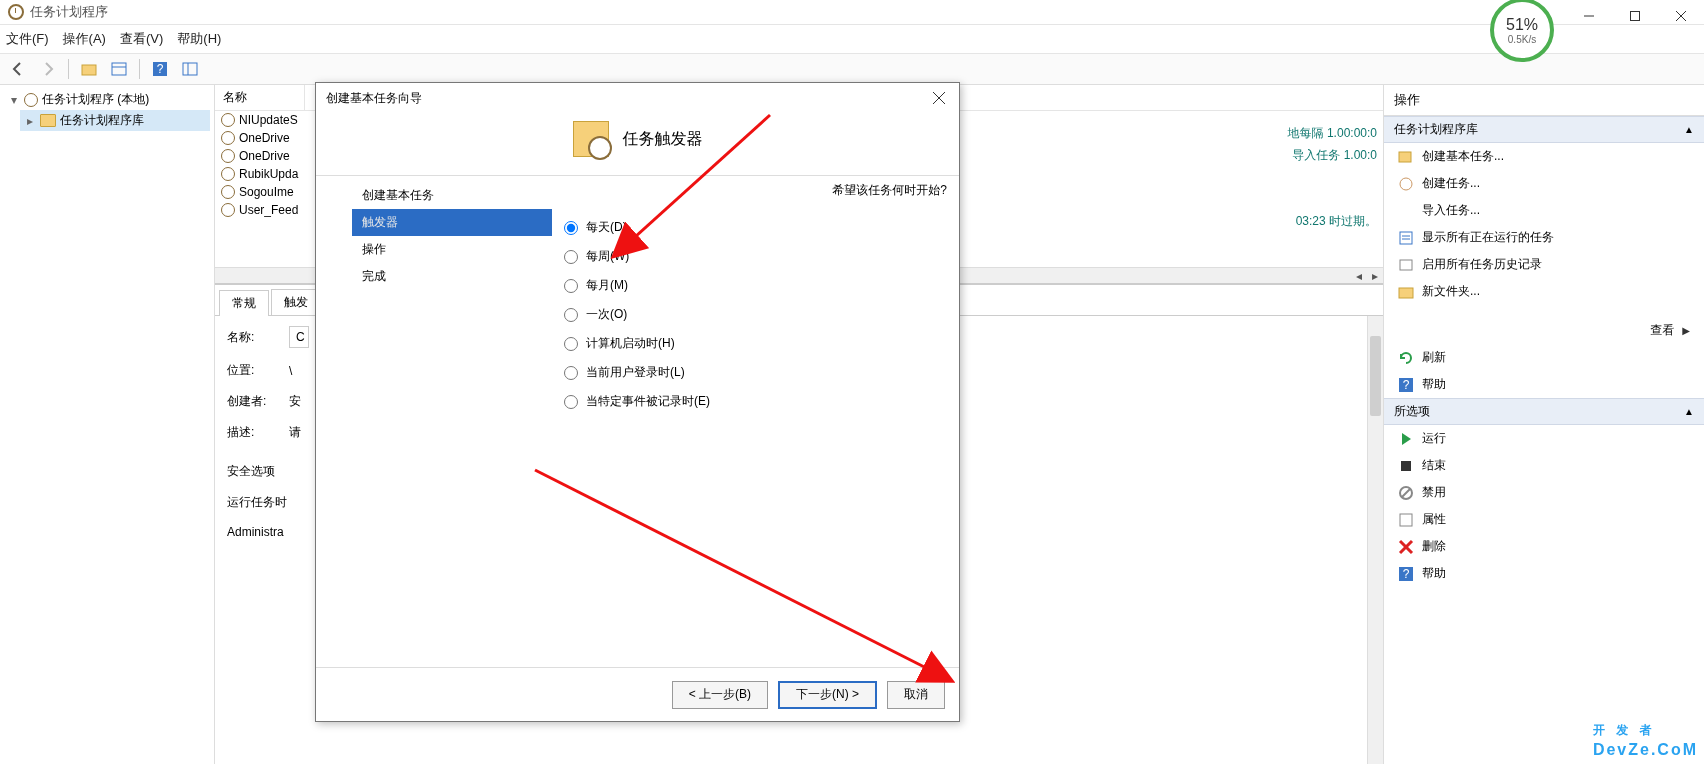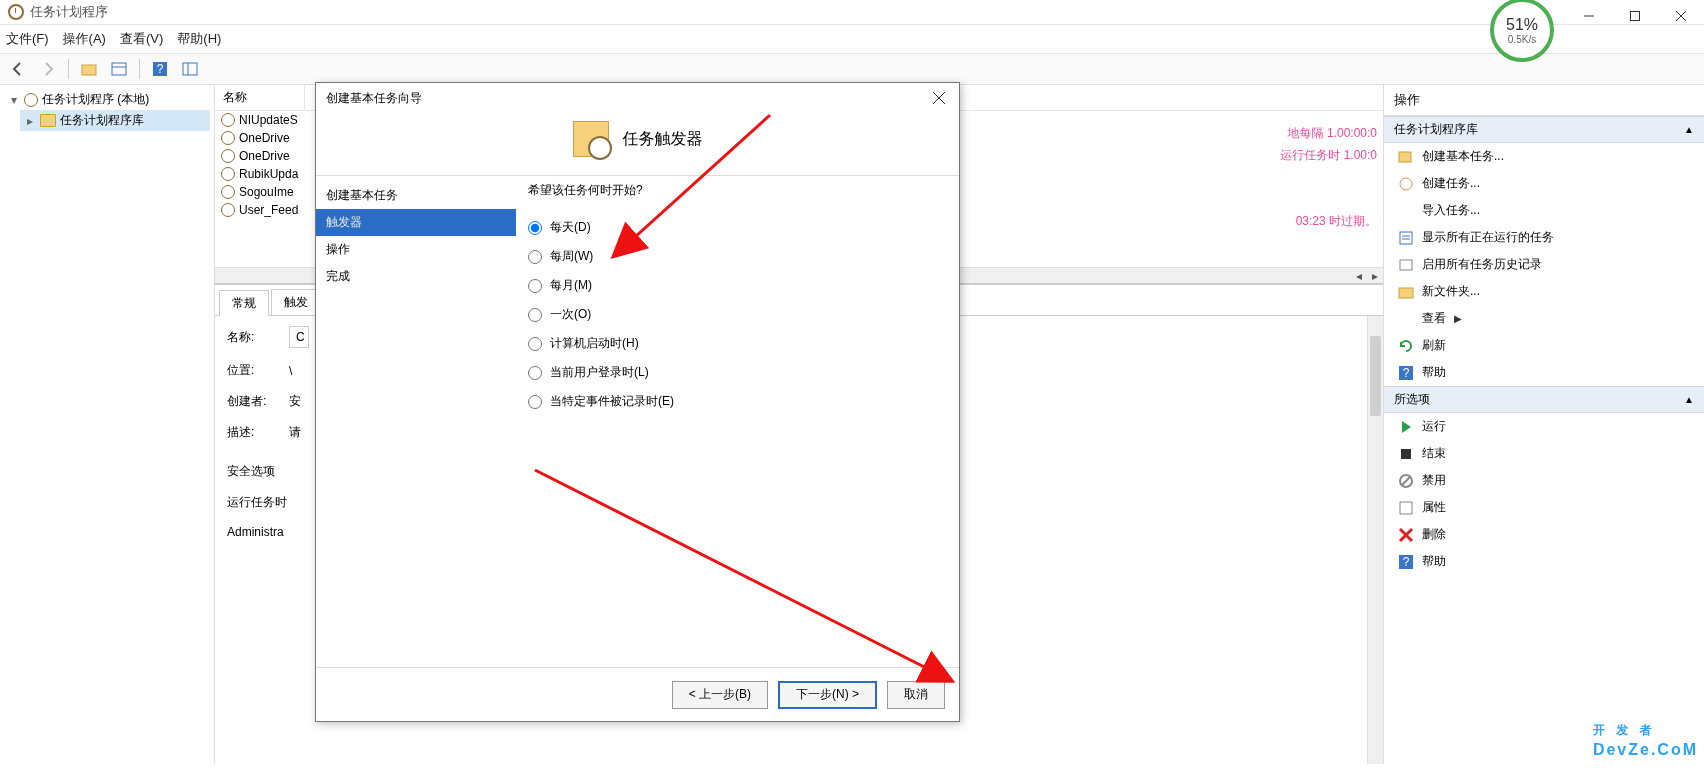--- a/index.html
+++ b/index.html
@@ -34,21 +34,21 @@
 .tree-item.sel { background: #d5e8f7; }
 .tree-item .exp { width: 12px; text-align: center; color: #666; }
 
 .center-pane { flex: 1; display: flex; flex-direction: column; border-right: 1px solid #ddd; }
 .tasks-top { height: 200px; border-bottom: 2px solid #ccc; position: relative; }
 .task-header { display: flex; border-bottom: 1px solid #e5e5e5; background: #fff; }
 .task-header .col { padding: 4px 8px; border-right: 1px solid #e5e5e5; font-size: 12px; }
 .task-list { }
 .task-row { display: flex; align-items: center; padding: 2px 6px; gap: 4px; }
 .task-row .clock-ico { width: 14px; height: 14px; border: 1.5px solid #8a6d3b; border-radius: 50%; }
-.task-row-right { position: absolute; right: 6px; font-size: 12px; color: #ec4899; }
+.task-row-right { position: absolute; right: 6px; font-size: 12px; color: #0f766e; }
 .hscroll { position: absolute; bottom: 0; left: 0; right: 0; height: 16px; background: #f0f0f0; border-top: 1px solid #ddd; display: flex; justify-content: flex-end; align-items: center; }
 .hscroll .arrow { width: 16px; text-align: center; color: #555; }
 
 .detail-tabs { display: flex; border-bottom: 1px solid #ccc; background: #fff; padding: 4px 4px 0; gap: 2px; }
 .detail-tab { padding: 4px 12px; border: 1px solid #ccc; border-bottom: none; background: #fff; position: relative; }
 .detail-tab.active { background: #fff; top: 1px; }
 
 .detail-body { flex: 1; padding: 10px 12px; display: flex; flex-direction: column; gap: 14px; overflow: hidden; position: relative; }
 .field-row { display: flex; align-items: center; gap: 12px; }
 .field-row label { width: 50px; text-align: left; }
@@ -57,37 +57,37 @@
 .vscroll { position: absolute; right: 0; top: 0; bottom: 0; width: 16px; background: #f0f0f0; border-left: 1px solid #ddd; }
 .vscroll .thumb { margin: 20px 2px; height: 80px; background: #cfcfcf; border-radius: 2px; }
 
 .actions-pane { width: 320px; background: #fff; display: flex; flex-direction: column; }
 .actions-header { padding: 6px 10px; background: #fff; border-bottom: 1px solid #ddd; font-size: 13px; }
 .section-header { background: #e8eef7; padding: 4px 10px; font-size: 13px; display: flex; justify-content: space-between; align-items: center; border-top: 1px solid #d0d8e6; border-bottom: 1px solid #d0d8e6; }
 .section-header .tri { font-size: 10px; }
 .action-item { display: flex; align-items: center; gap: 8px; padding: 5px 14px; }
 .action-item .ico { width: 16px; height: 16px; display: flex; align-items: center; justify-content: center; }
 .action-item .ico svg { width: 16px; height: 16px; }
-.action-item.hasarrow { justify-content: flex-start; }
+.action-item.hasarrow { justify-content: flex-end; margin-top: 12px; }
 .action-item .arrow { font-size: 10px; color: #333; }
 
 
 .wizard { position: absolute; left: 315px; top: 82px; width: 645px; height: 640px; background: #fff; border: 1px solid #777; box-shadow: 2px 2px 8px rgba(0,0,0,0.25); display: flex; flex-direction: column; }
 .wizard-title { height: 30px; display: flex; align-items: center; justify-content: space-between; padding: 0 10px; }
 .wizard-title .close { width: 20px; height: 20px; display: flex; align-items: center; justify-content: center; }
 .wizard-header { display: flex; align-items: center; gap: 14px; padding: 8px 12px 18px; border-bottom: 1px solid #ddd; justify-content: center; }
 .wiz-icon { width: 36px; height: 36px; background: #f6d07a; border: 1px solid #c9a23b; position: relative; }
 .wiz-icon::after { content: ""; position: absolute; width: 20px; height: 20px; border: 2px solid #8a6d3b; border-radius: 50%; right: -4px; bottom: -4px; background: #fff; }
 .wizard-header h2 { font-size: 16px; font-weight: normal; }
-.wizard-body { flex: 1; display: flex; }
+.wizard-body { flex: 1; display: flex; margin-left: 36px; }
 .wiz-nav { width: 200px; padding: 6px 0; }
 .wiz-nav-item { padding: 5px 10px; }
 .wiz-nav-item.active { background: #2b6cc4; color: #e5e5e5; }
 .wiz-content { flex: 1; padding: 6px 12px; }
-.wiz-q { margin-bottom: 14px; }
+.wiz-q { margin-bottom: 14px; text-align: right; }
 .radio-row { display: flex; align-items: center; gap: 8px; padding: 6px 0; }
 .radio-row input { width: 14px; height: 14px; }
 .wizard-footer { height: 54px; border-top: 1px solid #ddd; display: flex; justify-content: flex-end; align-items: center; gap: 10px; padding: 0 14px; }
 .wizard-footer button { height: 28px; padding: 0 16px; background: #f5f5f5; border: 1px solid #999; }
 .wizard-footer button.primary { border: 2px solid #2b6cc4; }
 
 
 .arrow-line { position: absolute; pointer-events: none; }
 
 .watermark { position: absolute; right: 6px; bottom: 12px; font-family: Arial; font-weight: bold; font-size: 30px; color: #2aa3f0; text-shadow: 1px 1px 0 #fff; letter-spacing: 4px; }
@@ -194,21 +194,21 @@
             <span>NIUpdateS</span>
           </div>
         <div class="task-row">
             <span class="clock-ico"></span>
             <span>OneDrive</span>
             <span class="task-row-right" style="top:40px">地每隔 1.00:00:0</span>
           </div>
         <div class="task-row">
             <span class="clock-ico"></span>
             <span>OneDrive</span>
-            <span class="task-row-right" style="top:62px">运行任务时 1.00:0</span>
+            <span class="task-row-right" style="top:62px">导入任务 1.00:0</span>
           </div>
         <div class="task-row">
             <span class="clock-ico"></span>
             <span>RubikUpda</span>
           </div>
         <div class="task-row">
             <span class="clock-ico"></span>
             <span>SogouIme</span>
           </div>
         <div class="task-row">

